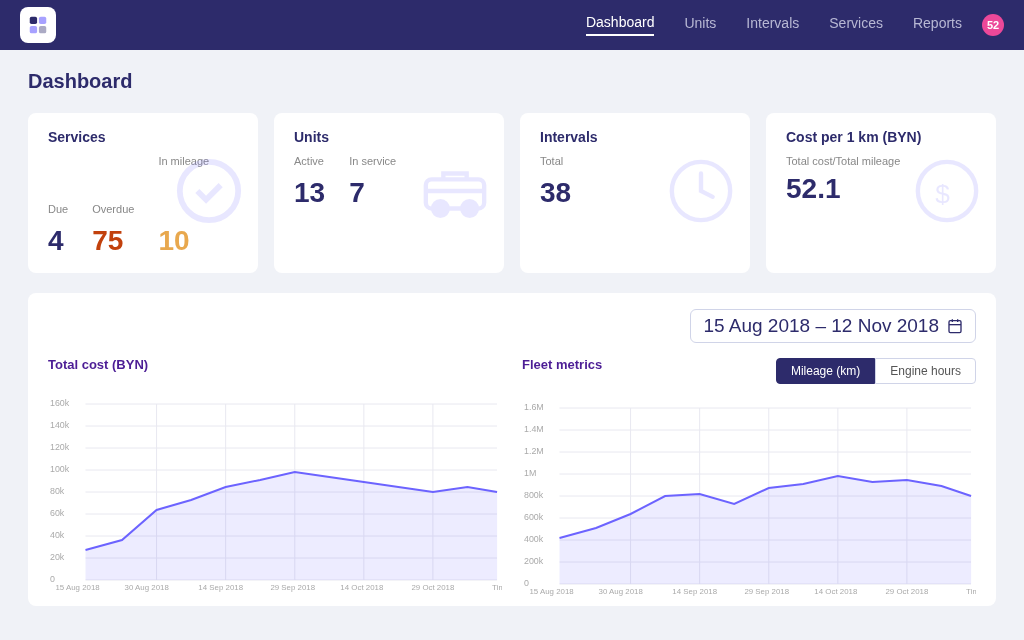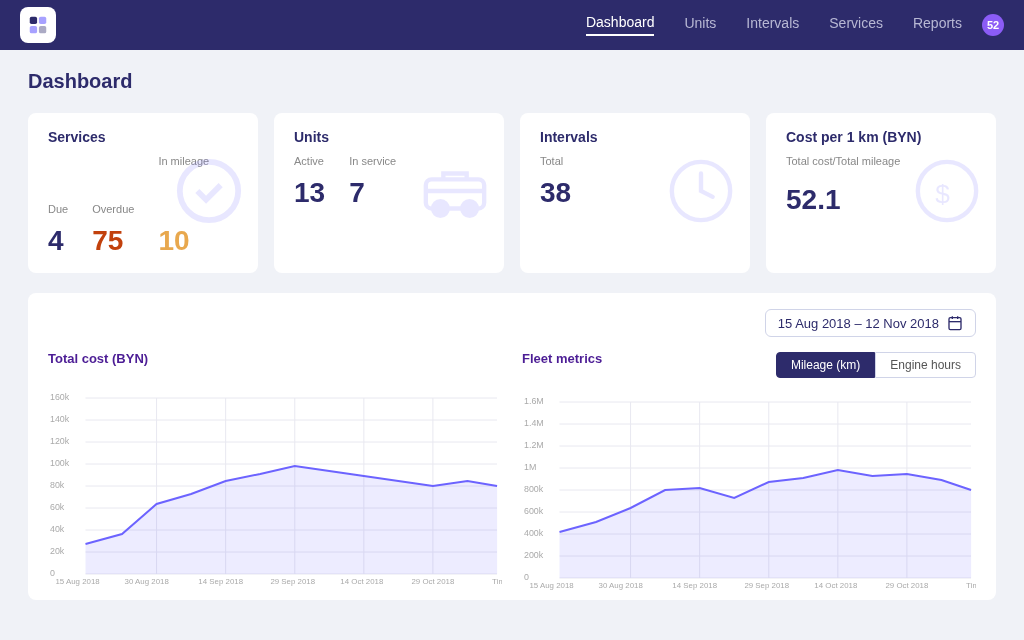--- a/index.html
+++ b/index.html
@@ -32,21 +32,21 @@
       font-size: 14px;
       cursor: pointer;
       padding-bottom: 4px;
       text-decoration: none;
     }
     .topnav-link.active {
       color: #fff;
       border-bottom: 2px solid #fff;
     }
     .notif-badge {
-      background: #8b5cf6;
+      background: #ec4899;
       color: #fff;
       border-radius: 50%;
       width: 22px; height: 22px;
       font-size: 11px;
       display: flex; align-items: center; justify-content: center;
       font-weight: bold;
     }
 
     
     .page-content {
@@ -104,21 +104,21 @@
       display: flex;
       justify-content: flex-end;
       margin-bottom: 14px;
     }
     .date-range-picker {
       display: flex;
       align-items: center;
       border: 1px solid #d0d4e8;
       border-radius: 6px;
       padding: 5px 12px;
-      font-size: 13px;
+      font-size: 19px;
       color: #2d2b6b;
       gap: 8px;
       cursor: pointer;
       background: #fff;
     }
     .charts-row {
       display: flex;
       gap: 20px;
     }
     .chart-container {
@@ -253,21 +253,21 @@
       <div class="card-icon">
         <svg width="70" height="70" viewBox="0 0 24 24" fill="none" stroke="#6c63ff" stroke-width="1.5">
           <circle cx="12" cy="12" r="10"></circle>
           <path d="M12 6v6l4 2" stroke-linecap="round"></path>
         </svg>
       </div>
     </div>
 
     <div class="card">
       <div class="card-title">Cost per 1 km (BYN)</div>
-      <div class="metric-label" style="font-size:11px;color:#888;margin-bottom:17px;">Total cost/Total mileage</div>
+      <div class="metric-label" style="font-size:11px;color:#888;margin-bottom:6px;">Total cost/Total mileage</div>
       <div class="metric-value">52.1</div>
       <div class="card-icon">
         <svg width="70" height="70" viewBox="0 0 24 24" fill="none" stroke="#6c63ff" stroke-width="1.5">
           <circle cx="12" cy="12" r="10"></circle>
           <text x="8" y="16" font-size="9" fill="#6c63ff" stroke="none">$</text>
         </svg>
       </div>
     </div>
 
   </div>

